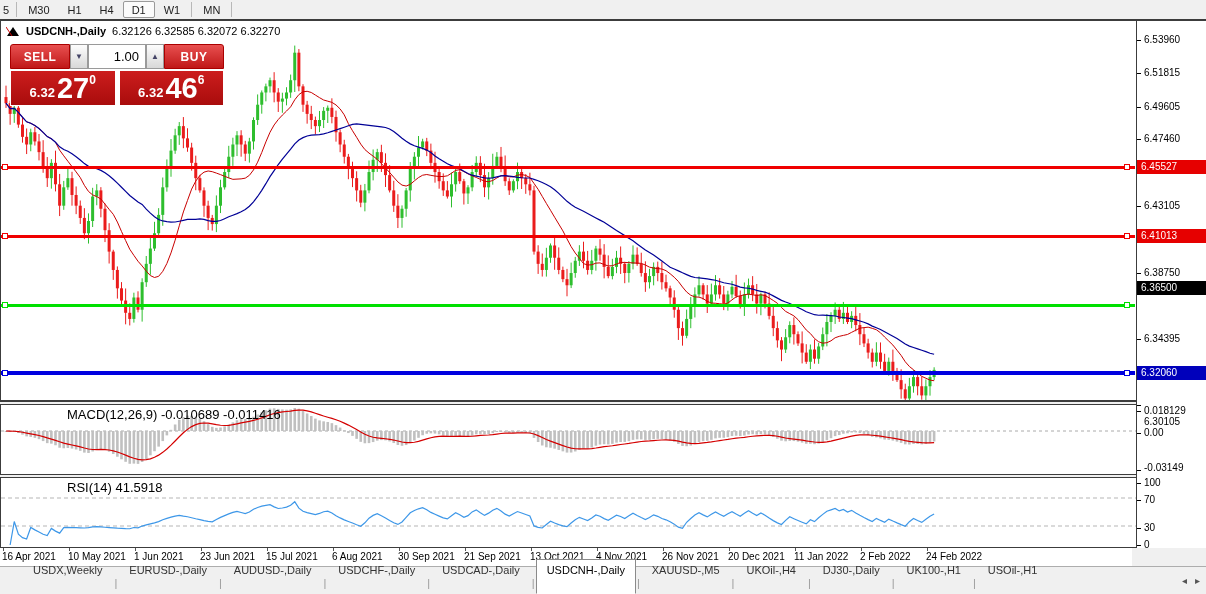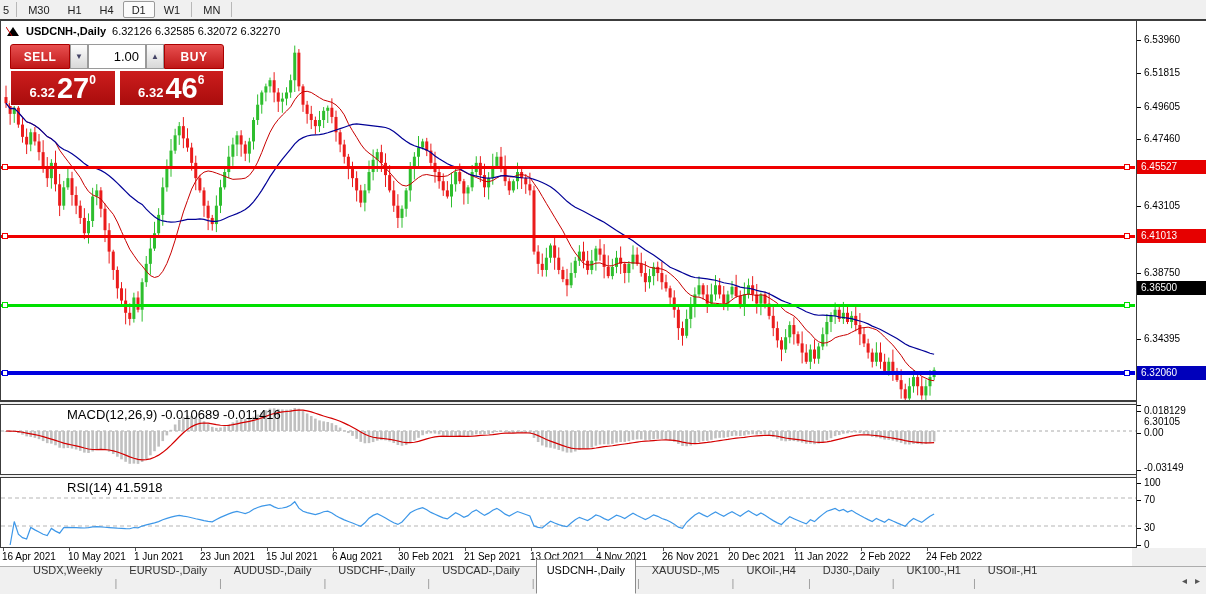--- a/index.html
+++ b/index.html
@@ -862,21 +862,21 @@
       <div class="date-label" style="left: 68px;">10 May 2021</div>
       <div class="date-tick" style="left: 135px;"></div>
       <div class="date-label" style="left: 134px;">1 Jun 2021</div>
       <div class="date-tick" style="left: 201px;"></div>
       <div class="date-label" style="left: 200px;">23 Jun 2021</div>
       <div class="date-tick" style="left: 267px;"></div>
       <div class="date-label" style="left: 266px;">15 Jul 2021</div>
       <div class="date-tick" style="left: 333px;"></div>
       <div class="date-label" style="left: 332px;">6 Aug 2021</div>
       <div class="date-tick" style="left: 399px;"></div>
-      <div class="date-label" style="left: 398px;">30 Feb 2021</div>
+      <div class="date-label" style="left: 398px;">30 Sep 2021</div>
       <div class="date-tick" style="left: 465px;"></div>
       <div class="date-label" style="left: 464px;">21 Sep 2021</div>
       <div class="date-tick" style="left: 531px;"></div>
       <div class="date-label" style="left: 530px;">13 Oct 2021</div>
       <div class="date-tick" style="left: 597px;"></div>
       <div class="date-label" style="left: 596px;">4 Nov 2021</div>
       <div class="date-tick" style="left: 663px;"></div>
       <div class="date-label" style="left: 662px;">26 Nov 2021</div>
       <div class="date-tick" style="left: 729px;"></div>
       <div class="date-label" style="left: 728px;">20 Dec 2021</div>

